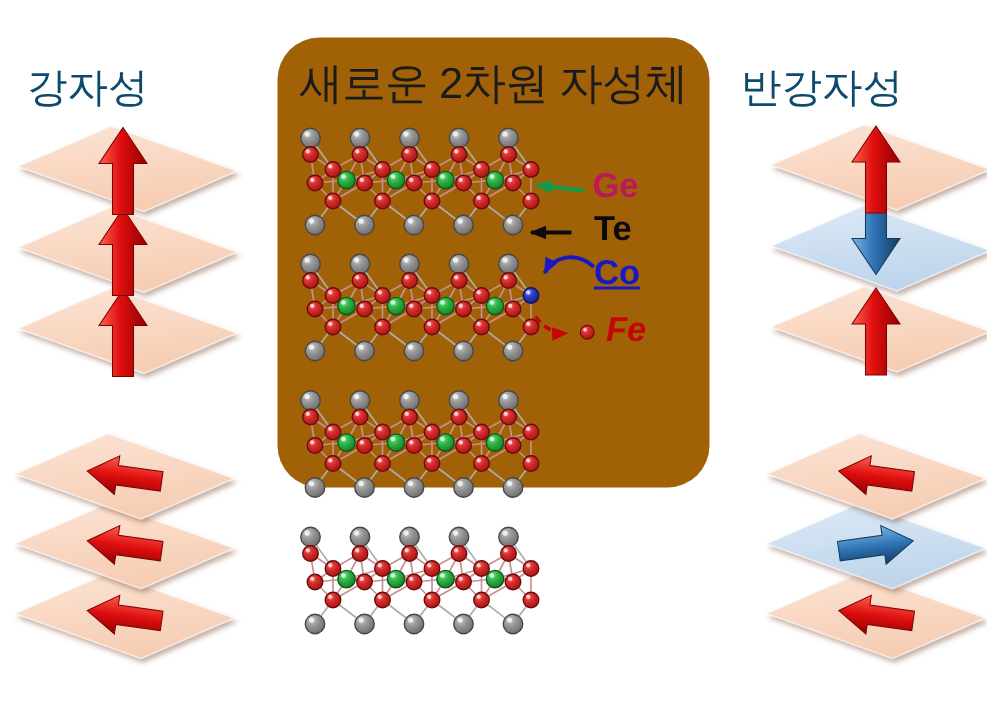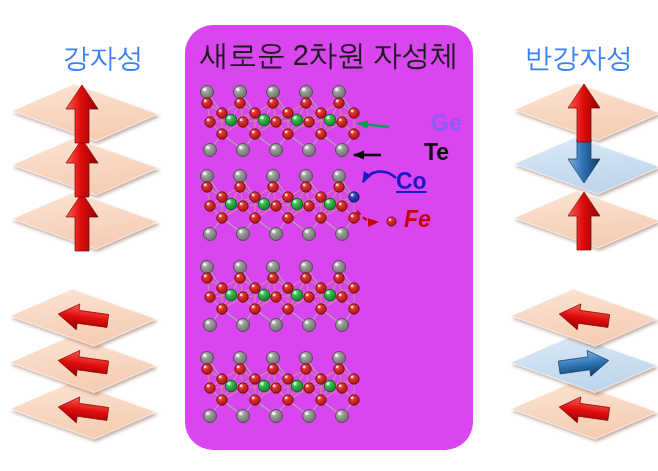--- a/index.html
+++ b/index.html
@@ -1,39 +1,39 @@
 <!DOCTYPE html>
 <html><head>
 <meta charset="utf-8">
 <style>
   html,body{margin:0;padding:0;background:#ffffff;}
   .canvas{
     position:relative;width:658px;height:471px;background:#ffffff;overflow:hidden;
     font-family:"Liberation Sans","DejaVu Sans",sans-serif;
   }
   .panel{
-    position:absolute;left:185px;top:25px;width:288px;height:425px;
-    background:#d946ef;border-radius:28px;
+    position:absolute;left:185px;top:25px;width:288px;height:300px;
+    background:#a16207;border-radius:28px;
   }
   .panel-title{
     position:absolute;left:0;top:11px;width:100%;text-align:center;
     font-size:29px;color:#1b1b1b;font-weight:500;letter-spacing:-0.5px;white-space:nowrap;
   }
   .side-title{
-    position:absolute;top:40px;width:170px;text-align:center;
-    font-size:27px;color:#3b82f6;font-weight:500;white-space:nowrap;
+    position:absolute;top:40px;width:170px;text-align:left;
+    font-size:27px;color:#0c4a6e;font-weight:500;white-space:nowrap;
   }
   .side-title.left{left:18px;}
   .side-title.right{left:494px;}
   #gfx{position:absolute;left:0;top:0;z-index:2;}
   .legend-label{
     position:absolute;z-index:3;font-size:23px;font-weight:600;line-height:1;white-space:nowrap;
   }
   #lbl-ge{left:395px;top:112px;}
-  #lbl-te{left:396px;top:141px;margin-left:28px;}
+  #lbl-te{left:396px;top:141px;}
   #lbl-co{left:396px;top:170px;text-decoration:underline;}
   #lbl-fe{left:404px;top:208px;}
 </style>
 </head>
 <body>
 
 <div class="canvas">
   <div class="side-title left">강자성</div>
   <div class="panel">
     <div class="panel-title">새로운 2차원 자성체</div>
@@ -769,17 +769,17 @@
   <g>
     <line x1="389" y1="127" x2="358" y2="123.5" stroke="#0E9B4C" stroke-width="2.6" marker-end="url(#mGe)"></line>
     <line x1="381" y1="155" x2="354" y2="155" stroke="#0B0B0B" stroke-width="2.6" marker-end="url(#mTe)"></line>
     <path d="M396,178 C384,167 369,171 363,182" fill="none" stroke="#1818C4" stroke-width="2.6" marker-end="url(#mCo)"></path>
     <path d="M357,211 C363,219 370,222.5 378,222" fill="none" stroke="#C60606" stroke-width="2.4" stroke-dasharray="5 3.5" marker-end="url(#mFe)"></path>
     <circle cx="391.5" cy="221.5" r="4.6" fill="url(#aRed)" stroke="#6E0A0A" stroke-width="0.8"></circle>
     <circle cx="390" cy="219.8" r="1.2" fill="#ffffff" opacity="0.75"></circle>
   </g>
     </svg>
 
-  <div class="legend-label" id="lbl-ge" style="color: #8b5cf6; margin-left: 36px;">Ge</div>
+  <div class="legend-label" id="lbl-ge" style="color: #be185d;">Ge</div>
   <div class="legend-label" id="lbl-te" style="color: rgb(11, 11, 11);">Te</div>
   <div class="legend-label" id="lbl-co" style="color: rgb(24, 24, 196);">Co</div>
   <div class="legend-label" id="lbl-fe" style="color: rgb(198, 6, 6); font-style: italic;">Fe</div>
 </div>
 
 </body></html>

